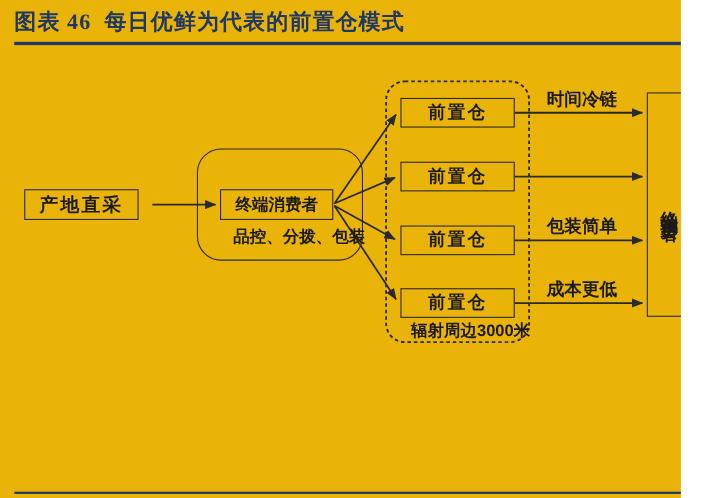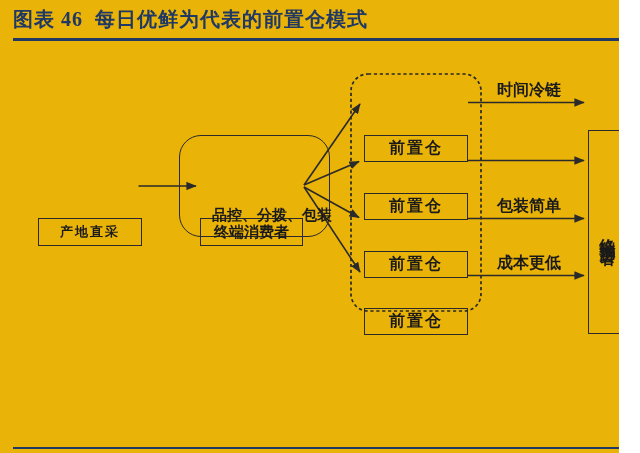--- a/index.html
+++ b/index.html
@@ -42,23 +42,22 @@
     position: absolute;
     border: 1.6px solid #2A2A2A;
     background: transparent;
     display: flex;
     align-items: center;
     justify-content: center;
     font-weight: bold;
     font-size: 16px;
     color: #1a1a1a;
     box-sizing: border-box;
-    margin-top: 46px;
   }
-  .source-box  { left: 38px;  top: 172px; width: 104px; height: 28px; font-size: 13px; letter-spacing: 2px; }
+  .source-box  { left: 22px;  top: 172px; width: 104px; height: 28px; font-size: 17px; letter-spacing: 2px; }
   .round-container {
     position: absolute;
     left: 179px; top: 135px; width: 151px; height: 102px;
     border: 1.6px solid #2A2A2A;
     border-radius: 22px;
     box-sizing: border-box;
     background: transparent;
   }
   .center-box  { left: 200px; top: 172px; width: 103px; height: 28px; font-size: 15px; }
   .warehouse   { left: 364px; width: 104px; height: 27px; font-size: 16px; letter-spacing: 2px; }
@@ -144,19 +143,20 @@
     <span>前置仓</span>
   </div>
   <div class="box warehouse wh-3">
     <span>前置仓</span>
   </div>
 
   <div class="benefit bf-0">时间冷链</div>
   <div class="benefit bf-2">包装简单</div>
   <div class="benefit bf-3">成本更低</div>
 
+  <div class="note cluster-note">辐射周边3000米</div>
 
   <div class="box consumer-box">
     <span class="vtext">终端消费者</span>
   </div>
 
   <div class="rule rule-bottom"></div>
 </div>
 
 </body></html>

